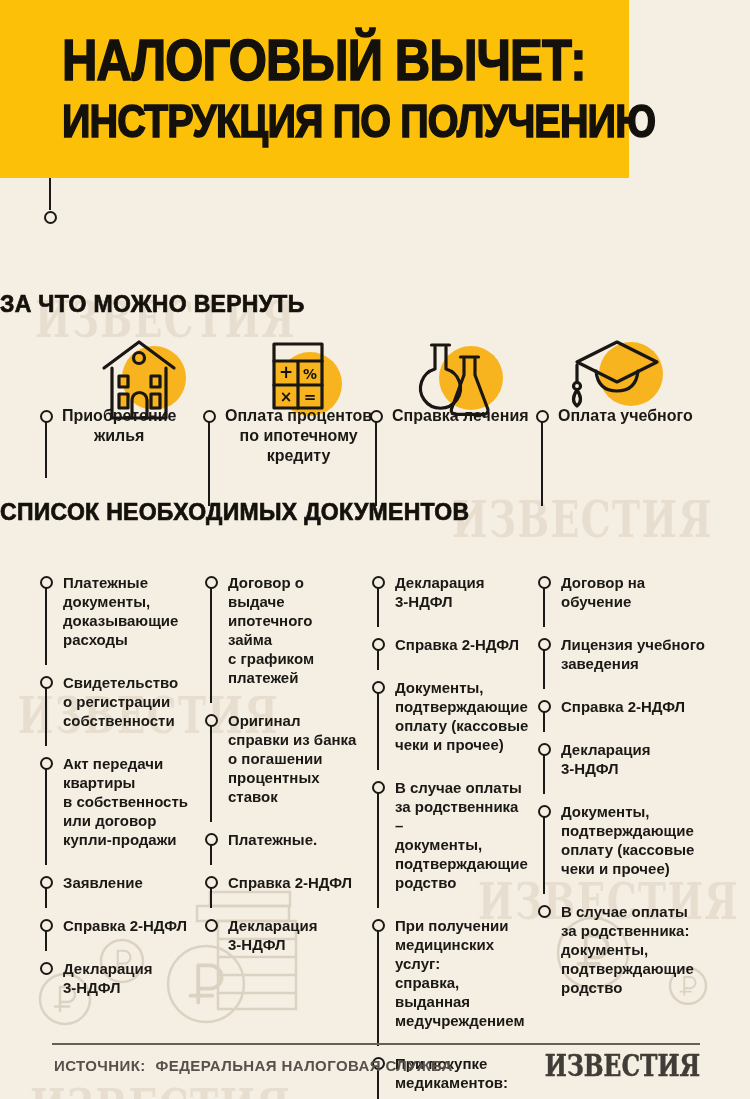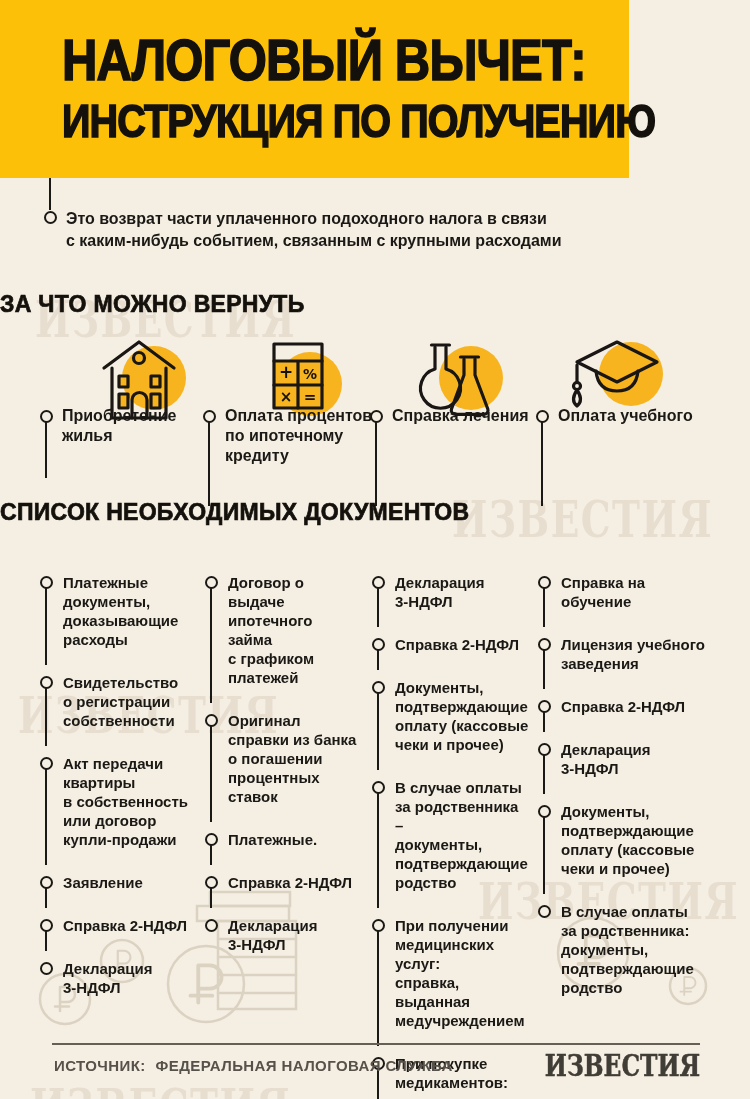--- a/index.html
+++ b/index.html
@@ -38,21 +38,21 @@
     position:absolute; left:0; width:750px; text-align:left; font-size:23px;
     font-weight:bold; letter-spacing:0.3px; -webkit-text-stroke:0.7px #14110C;
     color:#14110C; z-index:1;
   }
   #h-benefits{top:291px;}
   #h-docs{top:499px;}
   
   .benefit-icon{position:absolute; top:330px; z-index:1;}
   .benefit-label{
     position:absolute; top:406px; font-size:16px; line-height:20px; font-weight:bold;
-    white-space:pre-line; z-index:1;
+    white-space:pre-line; z-index:1;text-align:center;
   }
   
   .doc-col{position:absolute; top:549px; z-index:1;}
   .doc-item{position:relative; padding-left:23px; margin-bottom:10px;}
   .doc-item .bullet{left:0; top:3px;}
   .doc-item:not(:last-child)::before{
     content:""; position:absolute; left:5px; top:8px; bottom:-16px; width:2px; background:#1B1915;
   }
   .doc-text{
     display:block; font-size:15px; line-height:19px; font-weight:bold; white-space:pre-line;margin-top:24px;
@@ -115,22 +115,20 @@
       </g>
   </svg>
 
   <div id="header">
     <div class="title-line t1">НАЛОГОВЫЙ ВЫЧЕТ:</div>
     <div class="title-line t2">ИНСТРУКЦИЯ ПО ПОЛУЧЕНИЮ</div>
   </div>
 
   <div class="vline" style="left:49px;top:178px;height:32px;"></div>
   <div class="bullet" style="left:44px;top:211px;"></div>
-  <div id="intro-text">Это возврат части уплаченного подоходного налога в связи
-с каким-нибудь событием, связанным с крупными расходами</div>
 
   <div class="section-heading" id="h-benefits">ЗА ЧТО МОЖНО ВЕРНУТЬ</div>
 
   <svg class="benefit-icon" style="left:88px;" width="104" height="94" viewBox="0 0 104 94">
     <circle cx="66" cy="48" r="32" fill="#F7B41E"></circle>
     <path class="pict" d="M24 38 V 88 H 78 V 38"></path>
     <path class="pict" d="M16 38 L 51 12 L 86 38"></path>
     <circle class="pict" cx="51" cy="28" r="5.5"></circle>
     <rect class="pict-fill" x="31" y="46" width="9" height="11"></rect>
     <rect class="pict-fill" x="63" y="46" width="9" height="11"></rect>
@@ -298,21 +296,21 @@
     <div class="doc-item">
         <span class="bullet"></span>
         <span class="doc-text">Лицензия
 медучреждения</span>
       </div>
   </div>
 
   <div class="doc-col" style="left:538px;width:175px;">
     <div class="doc-item">
         <span class="bullet"></span>
-        <span class="doc-text">Справка на обучение</span>
+        <span class="doc-text">Договор на обучение</span>
       </div>
     <div class="doc-item">
         <span class="bullet"></span>
         <span class="doc-text">Лицензия учебного
 заведения</span>
       </div>
     <div class="doc-item">
         <span class="bullet"></span>
         <span class="doc-text">Справка 2-НДФЛ</span>
       </div>

